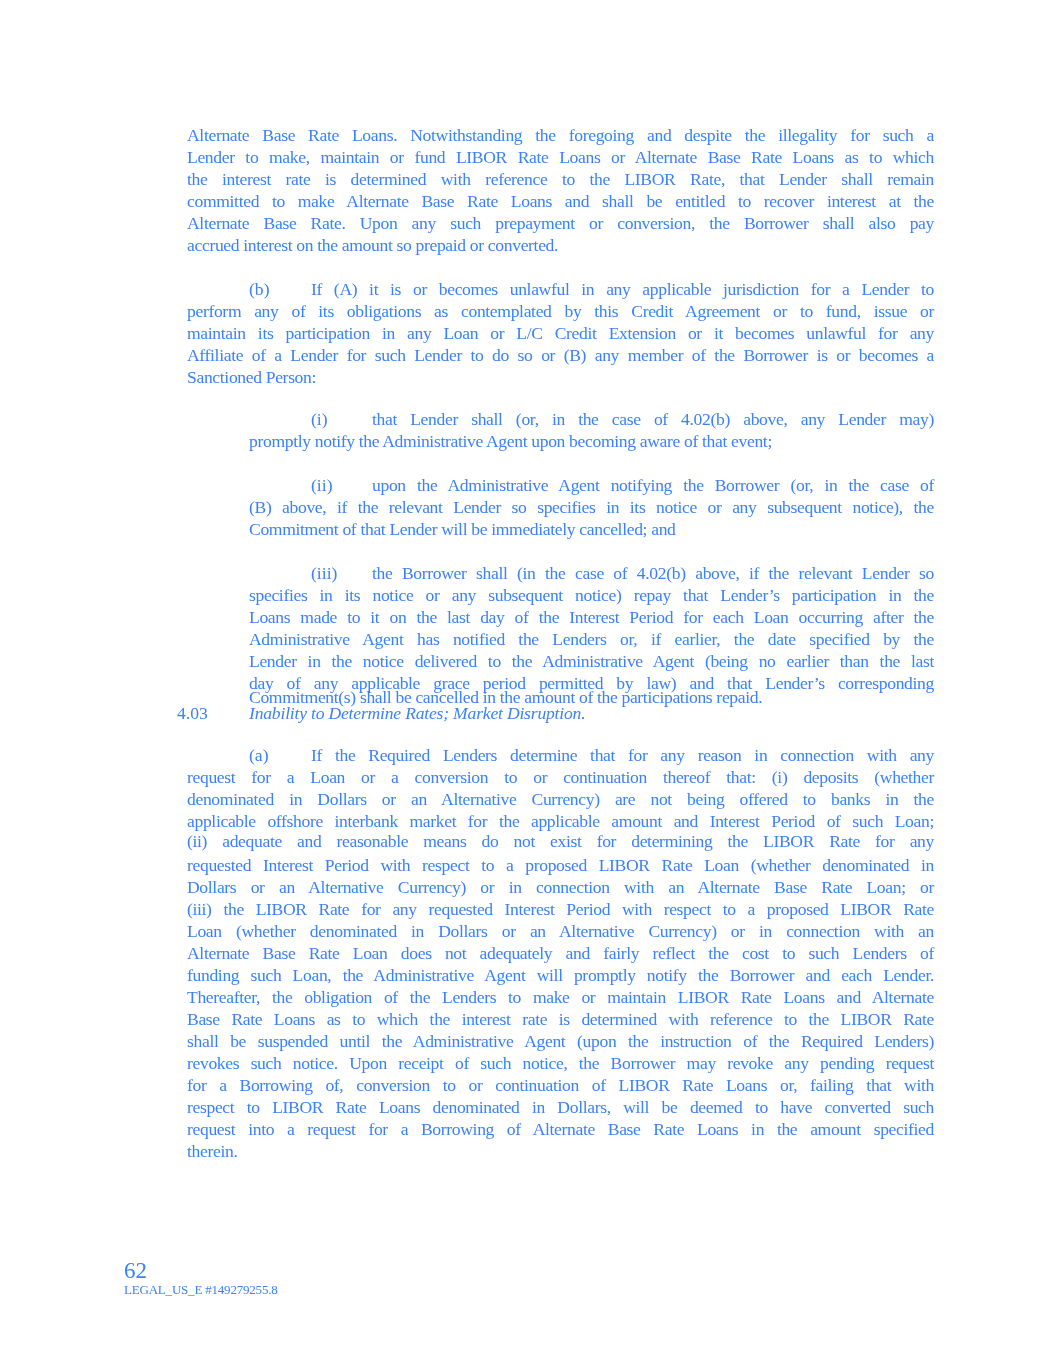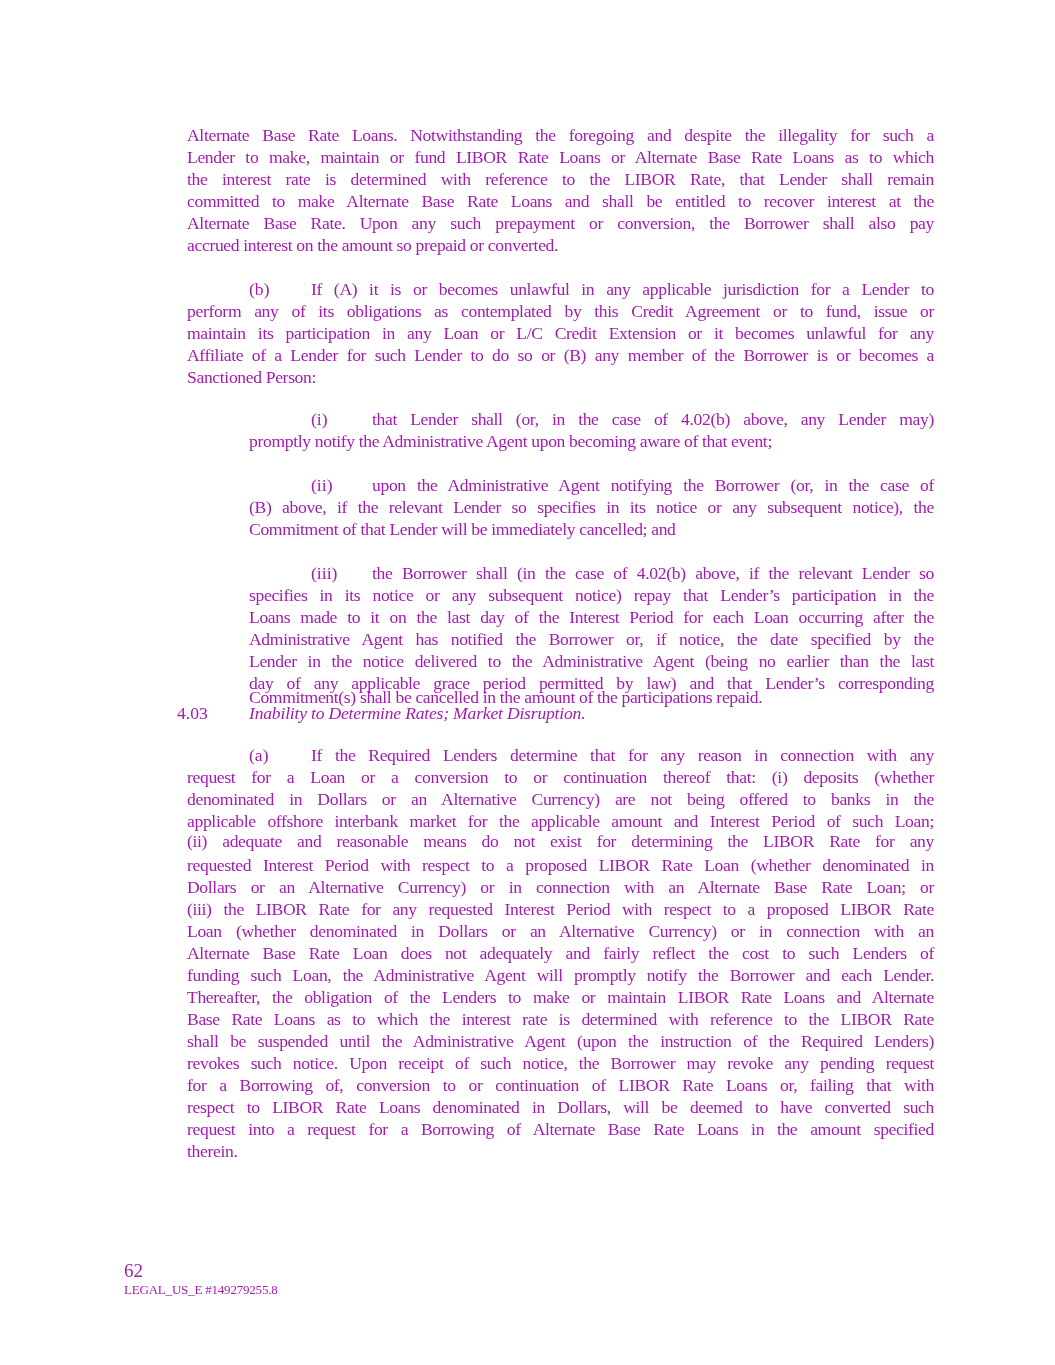--- a/index.html
+++ b/index.html
@@ -1,33 +1,33 @@
 <!DOCTYPE html>
 <html><head>
   <meta charset="utf-8">
   <style>
     html, body { margin: 0; padding: 0; background: #ffffff; }
     body { width: 1055px; height: 1365px; position: relative; overflow: hidden; }
     .page {
       position: absolute; left: 0; top: 0; width: 1055px; height: 1365px;
-      background: #ffffff; color: #a21caf;
+      background: #ffffff; color: #3b82f6;
       font-family: "Liberation Serif", "DejaVu Serif", serif;
       font-size: 17.6px;
     }
     .line {
       position: absolute; white-space: nowrap; line-height: 22px;
       letter-spacing: -0.35px;
     }
     .just { text-align: justify; text-align-last: justify; }
     .full { left: 187px; width: 747px; }
     .ind  { left: 249px; width: 685px; }
     .lbl  { position: absolute; white-space: nowrap; line-height: 22px; }
     .heading-num { position: absolute; left: 177px; top: 702px; line-height: 22px; text-align: right; }
     .heading-txt { position: absolute; left: 249px; top: 702px; line-height: 22px; letter-spacing: -0.2px; font-style: italic; }
-    .footer-page { position: absolute; left: 124px; top: 1260px; font-size: 19px; line-height: 22px; }
+    .footer-page { position: absolute; left: 124px; top: 1260px; font-size: 23px; line-height: 22px; }
     .footer-ref  { position: absolute; left: 124px; top: 1282px; font-size: 13px; line-height: 16px; letter-spacing: -0.2px; }
   </style>
 </head>
 <body>
 
 <div class="page">
 
   <div>
     <div class="line full just" style="top:124px">Alternate Base Rate Loans.  Notwithstanding the foregoing and despite the illegality for such a</div>
     <div class="line full just" style="top:146px">Lender to make, maintain or fund LIBOR Rate Loans or Alternate Base Rate Loans as to which</div>
@@ -57,21 +57,21 @@
     <div class="line just" style="left:372px; width:562px; top:474px">upon the Administrative Agent notifying the Borrower (or, in the case of</div>
     <div class="line ind just" style="top:496px">(B) above, if the relevant Lender so specifies in its notice or any subsequent notice), the</div>
     <div class="line ind" style="top:518px">Commitment of that Lender will be immediately cancelled; and</div>
   </div>
 
   <div>
     <span class="lbl" style="left:311px; top:562px">(iii)</span>
     <div class="line just" style="left:372px; width:562px; top:562px">the Borrower shall (in the case of 4.02(b) above, if the relevant Lender so</div>
     <div class="line ind just" style="top:584px">specifies in its notice or any subsequent notice) repay that Lender’s participation in the</div>
     <div class="line ind just" style="top:606px">Loans made to it on the last day of the Interest Period for each Loan occurring after the</div>
-    <div class="line ind just" style="top:628px">Administrative Agent has notified the Borrower or, if notice, the date specified by the</div>
+    <div class="line ind just" style="top:628px">Administrative Agent has notified the Lenders or, if earlier, the date specified by the</div>
     <div class="line ind just" style="top:650px">Lender in the notice delivered to the Administrative Agent (being no earlier than the last</div>
     <div class="line ind just" style="top:672px">day of any applicable grace period permitted by law) and that Lender’s corresponding</div>
 
   <div class="line ind" style="top: 686px;">Commitment(s) shall be cancelled in the amount of the participations repaid.</div>
     </div>
 
   <div>
     <span class="heading-num">4.03</span>
     <span class="heading-txt">Inability to Determine Rates; Market Disruption.</span>
   </div>

